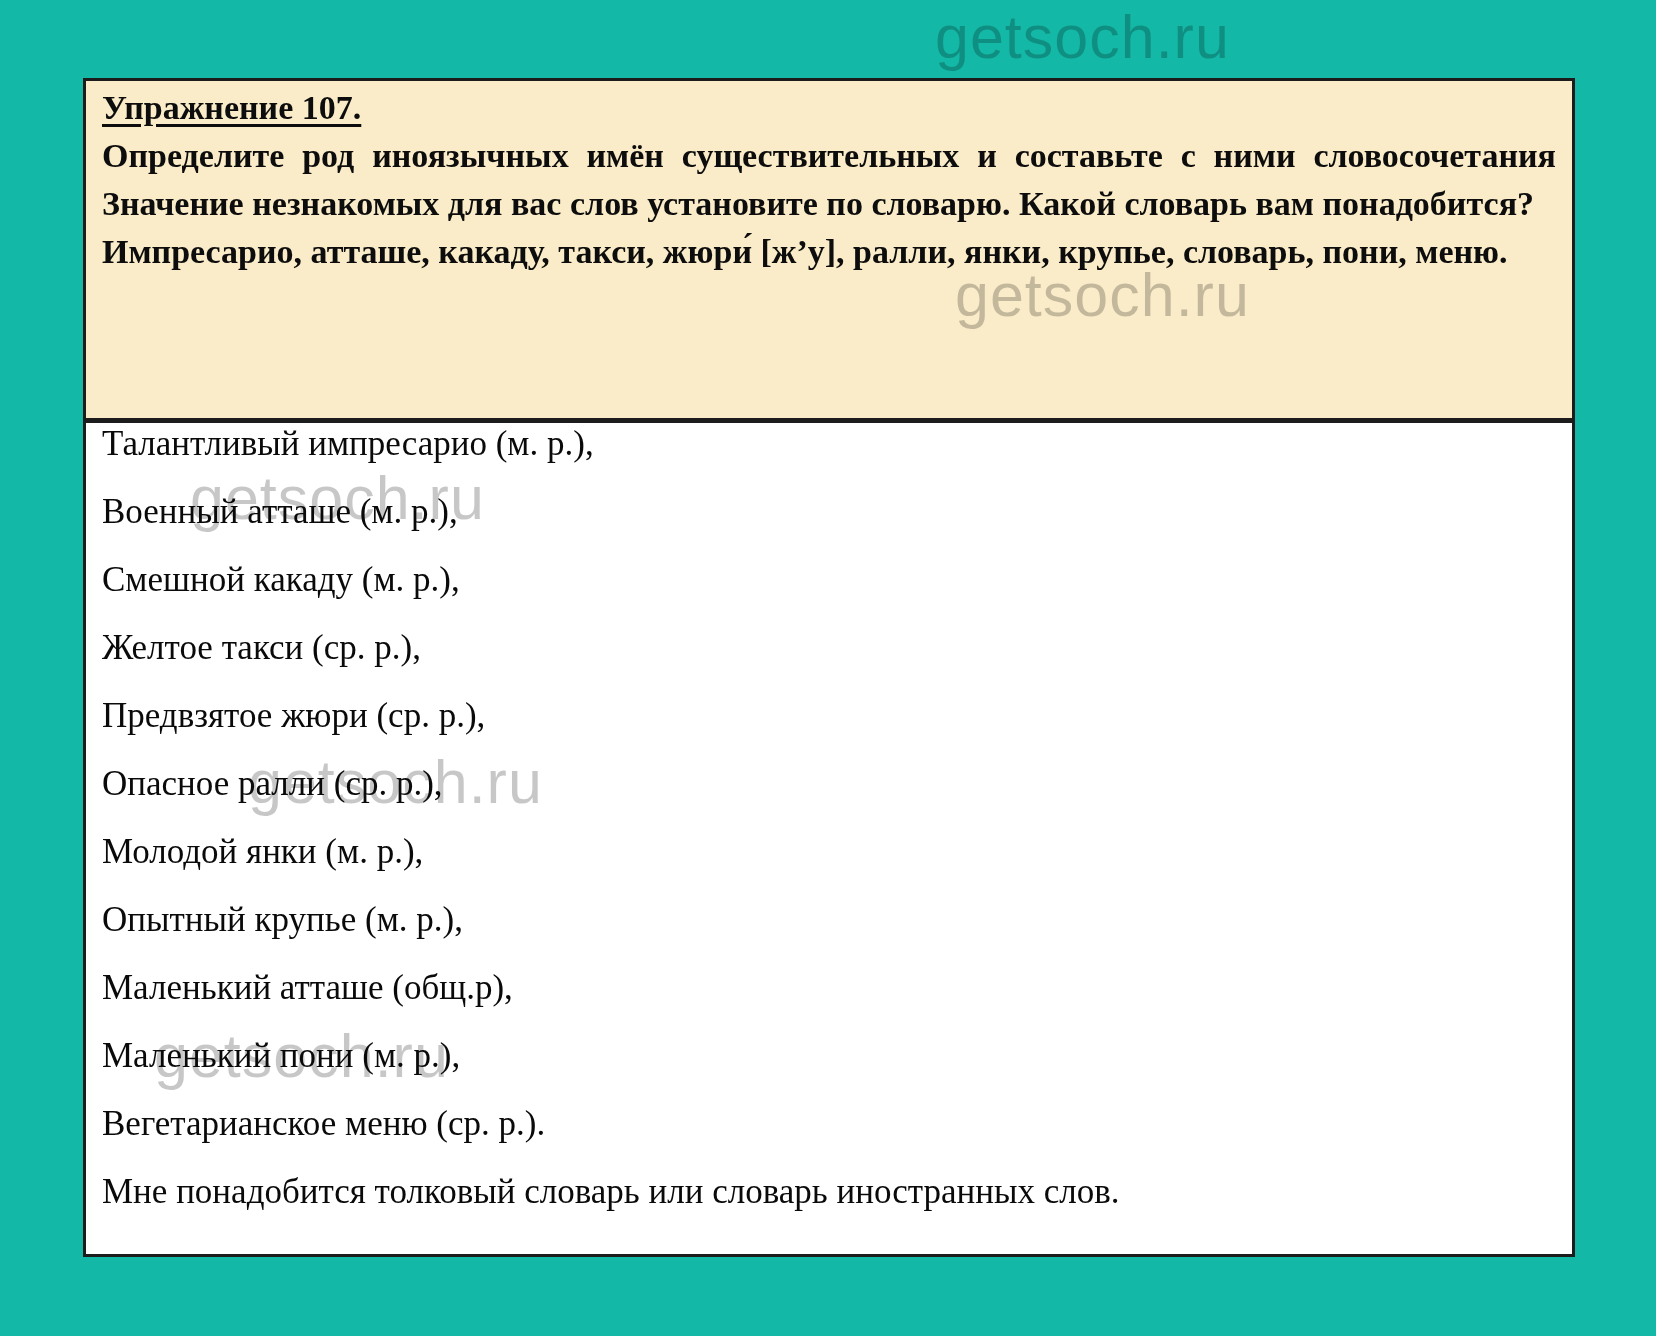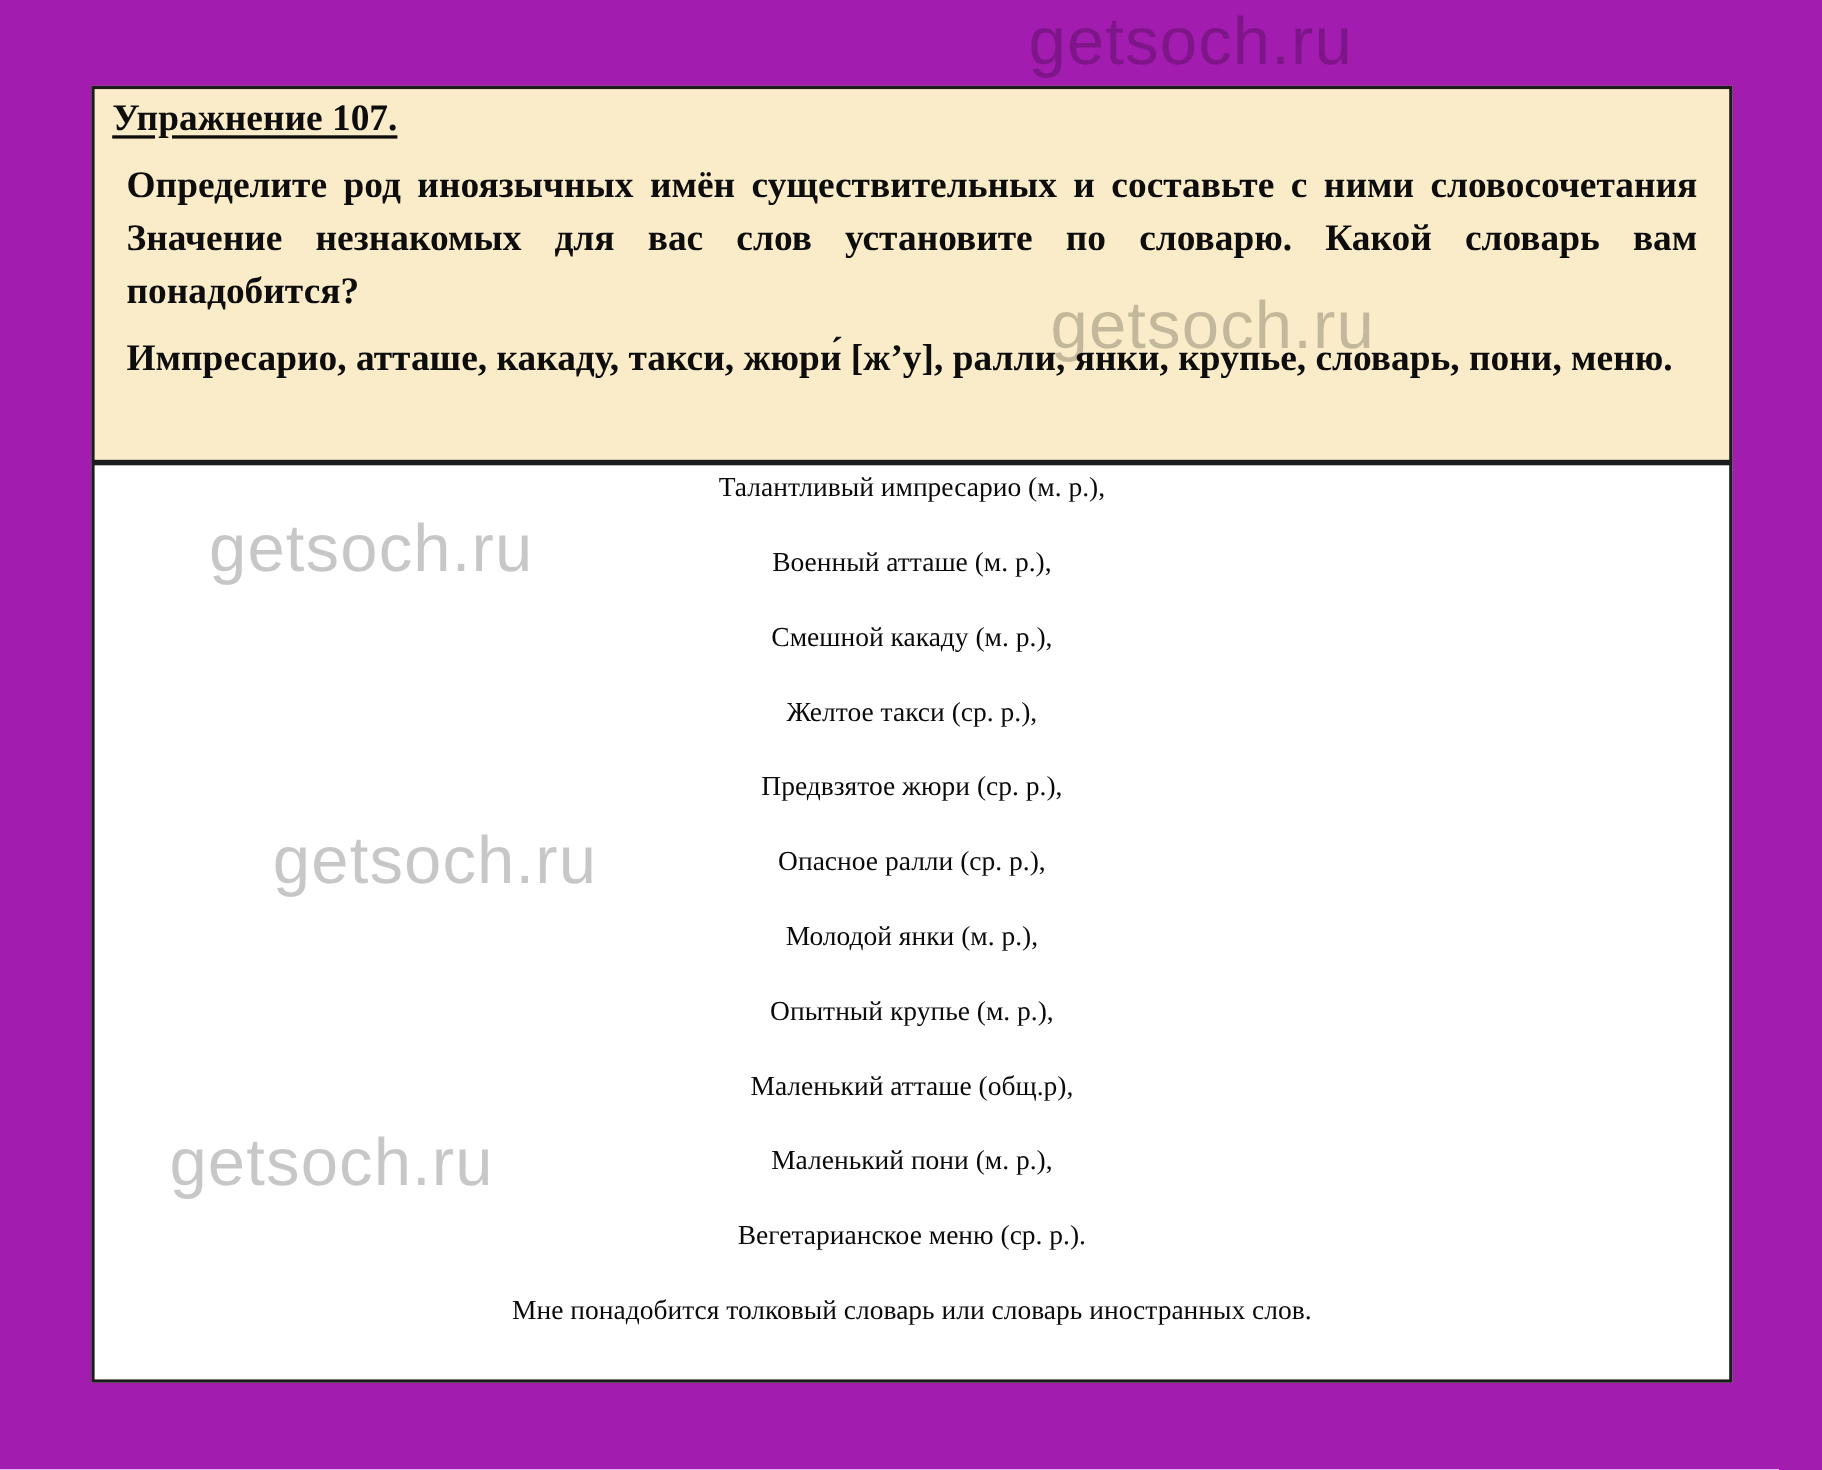--- a/index.html
+++ b/index.html
@@ -1,20 +1,20 @@
 <!DOCTYPE html>
 <html><head>
 <meta charset="utf-8">
 <style>
   html, body { margin: 0; padding: 0; background: #ffffff; }
   .page {
     position: relative;
     width: 1656px;
     height: 1336px;
-    background: #a21caf;
+    background: #14b8a6;
     font-family: "Liberation Serif", serif;
     overflow: hidden;
   }
   
   .wm {
     position: absolute;
     font-family: "Liberation Sans", sans-serif;
     font-size: 61px;
     font-weight: 400;
     color: rgba(0, 0, 0, 0.22);
@@ -56,29 +56,28 @@
     color: #0d0d0d;
   }
   .task-text {
     font-size: 34px;
     font-weight: bold;
     line-height: 48px;
     text-align: justify;
     text-align-last: left;
     white-space: pre-wrap;
     color: #0d0d0d;
-    margin: 13px;
+    margin: 0;
   }
 
   .ans-line {
-    font-size: 25px;
+    font-size: 35px;
     line-height: 35px;
     margin: 0 0 33px 0;
     color: #0a0a0a;
-    text-align: center;
   }
 </style>
 </head>
 <body>
 
 <div class="page">
 
   <div class="wm wm-top">getsoch.ru</div>
 
   <div class="box task-box" style="background: rgb(250, 236, 200);">

